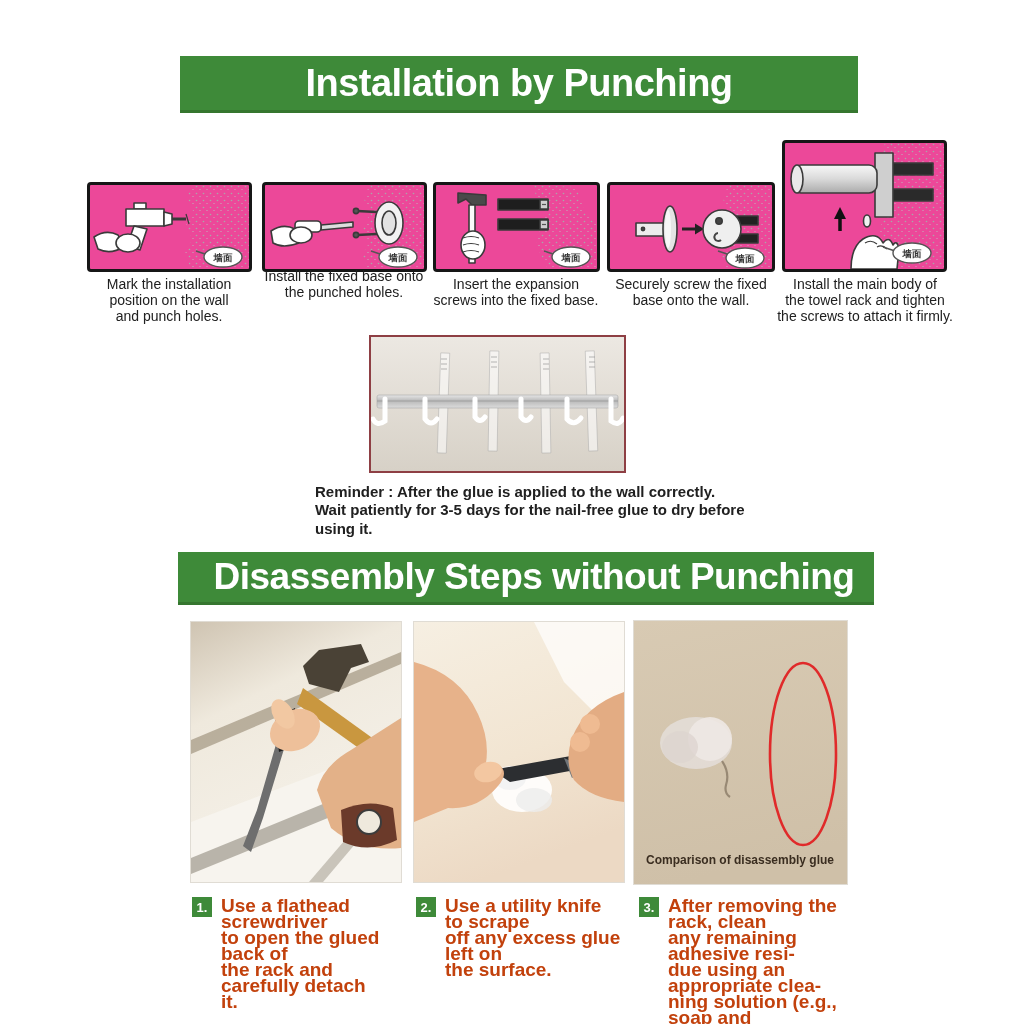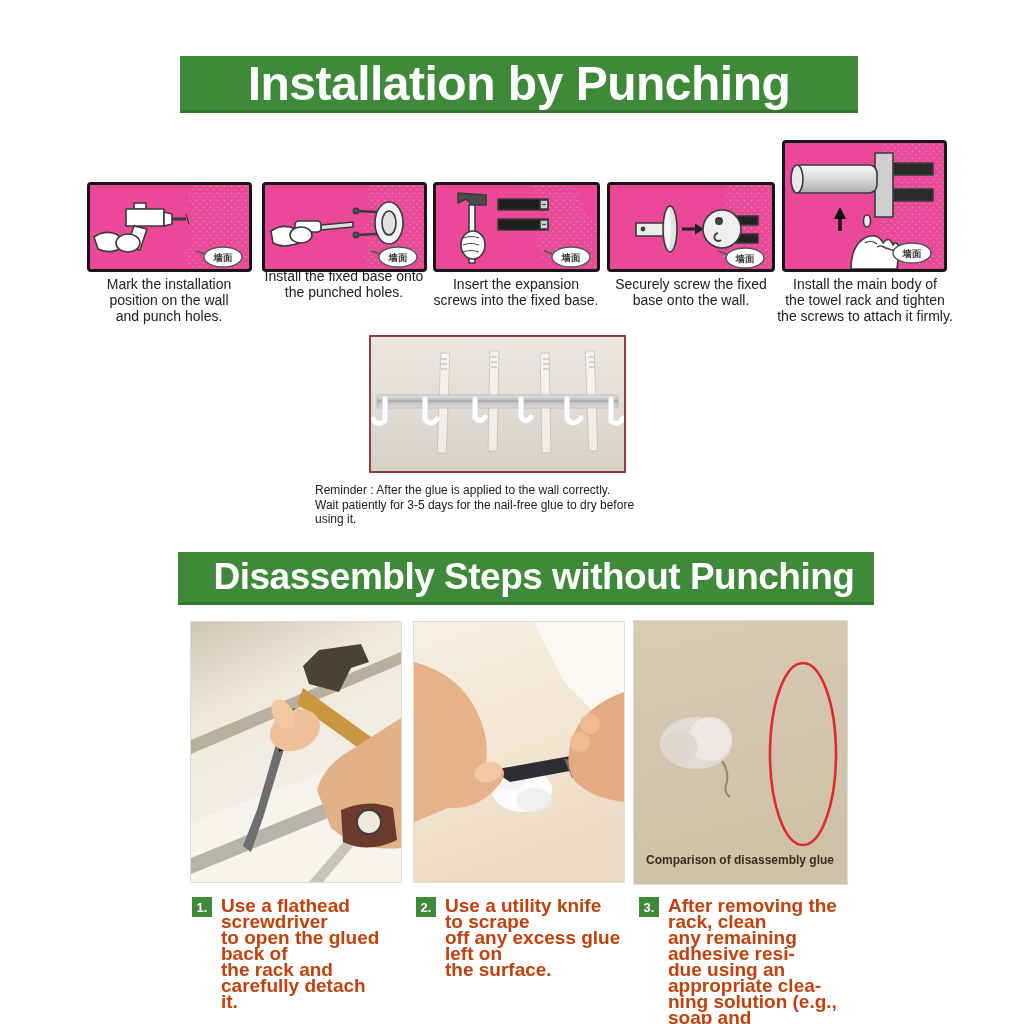--- a/index.html
+++ b/index.html
@@ -5,35 +5,35 @@
   html,body{margin:0;padding:0;background:#fff;}
   #canvas{position:relative;width:1024px;height:1024px;background:#ffffff;overflow:hidden;
           font-family:"Liberation Sans",sans-serif;color:#232323;}
   .abs{position:absolute;}
   .banner{background:#3e8a39;border-bottom:3px solid #35762f;display:flex;align-items:center;justify-content:center;}
   .banner span{color:#ffffff;font-weight:bold;letter-spacing:-0.5px;}
   .stepbox{background:#ec4899;border:3px solid #161616;border-radius:4px;box-sizing:border-box;}
   .stepbox svg{display:block;width:100%;height:100%;}
   .stepcap{font-size:14px;font-weight:normal;line-height:1.16;text-align:center;white-space:pre-line;color:#202020;}
   .photoFrame{border:2px solid #8e3f44;background:#efebe6;box-sizing:border-box;}
-  .reminder{font-size:12px;font-weight:normal;line-height:1.22;white-space:pre-line;color:#202020;}
+  .reminder{font-size:15px;font-weight:bold;line-height:1.22;white-space:pre-line;color:#202020;}
   .photo{border:1px solid #e0dcd4;box-sizing:border-box;overflow:hidden;}
   .photo svg{display:block;}
   .dcap{display:flex;align-items:flex-start;}
   .dbadge{width:20px;height:20px;background:#3e8a39;color:#fff;font-size:13px;font-weight:bold;
           display:flex;align-items:center;justify-content:center;flex:0 0 20px;margin-right:9px;}
   .dtext{font-size:19px;font-weight:bold;line-height:16px;white-space:pre-line;color:#c2410c;padding-top:1px;}
 </style>
 </head>
 <body>
 
 <div id="canvas">
 
   <div class="abs banner" style="left:180px;top:56px;width:678px;height:54px;">
-    <span style="font-size:48px;">Installation by Punching</span>
+    <span style="font-size:38px;">Installation by Punching</span>
   </div>
 
   <div class="abs stepbox" style="left:87px;top:182px;width:165px;height:90px;">
     <svg viewBox="0 0 159 84">
       <defs>
           <pattern id="st1" width="7" height="7" patternUnits="userSpaceOnUse">
         <circle cx="1.5" cy="1.5" r="0.8" fill="#a8a8a8"></circle>
             <circle cx="5" cy="4.5" r="0.6" fill="#bdbdbd"></circle>
       </pattern>
         </defs>

